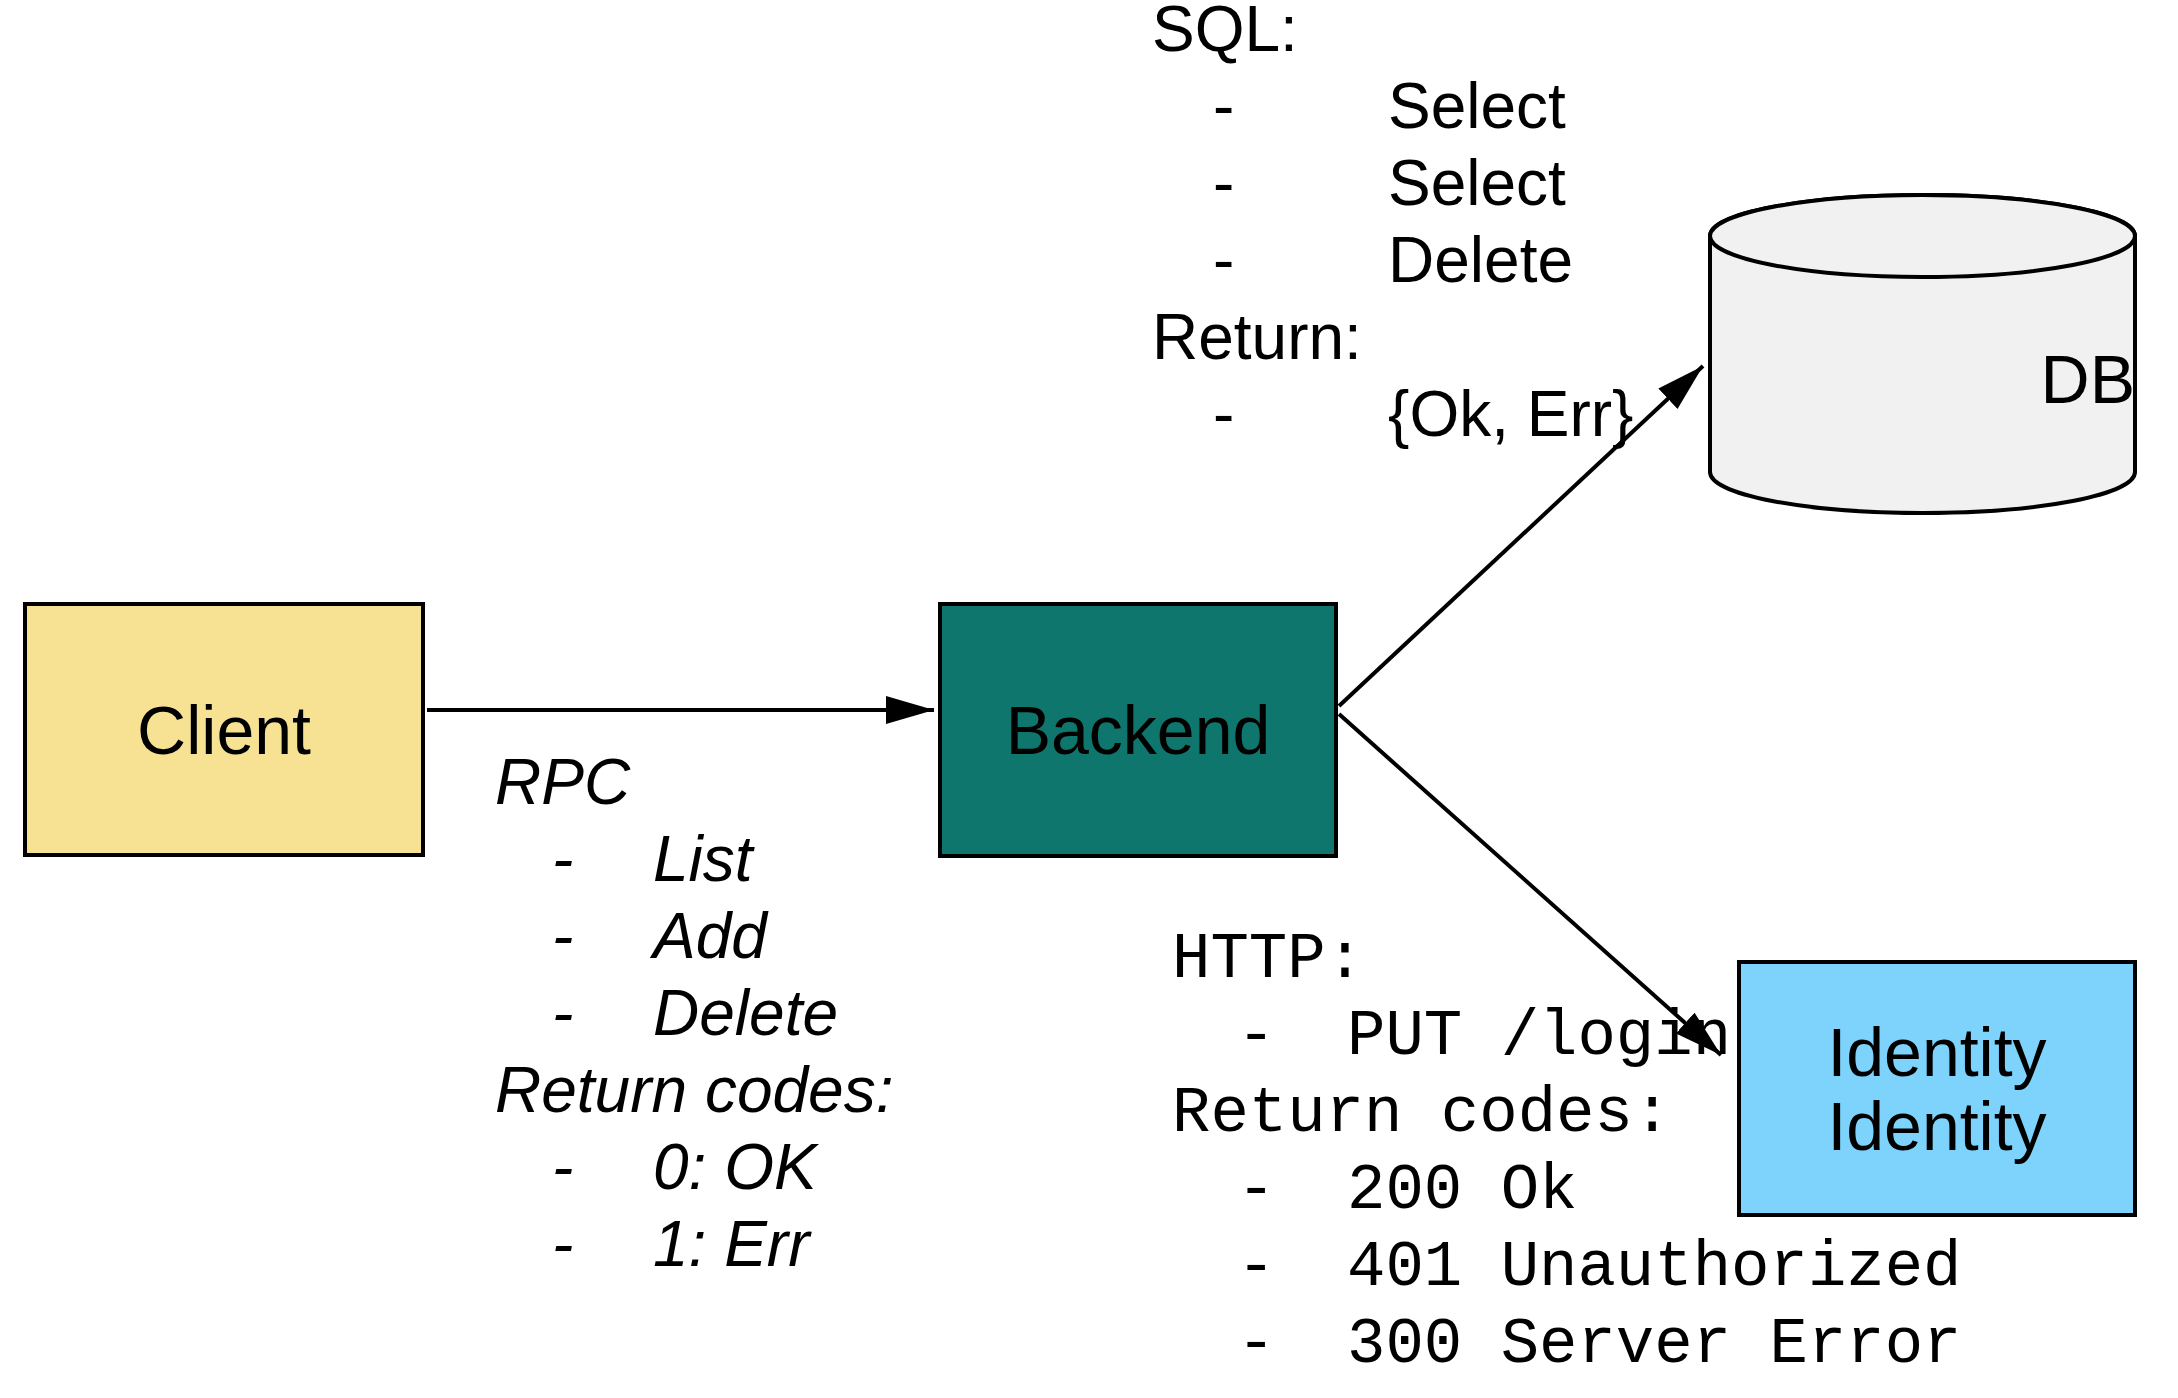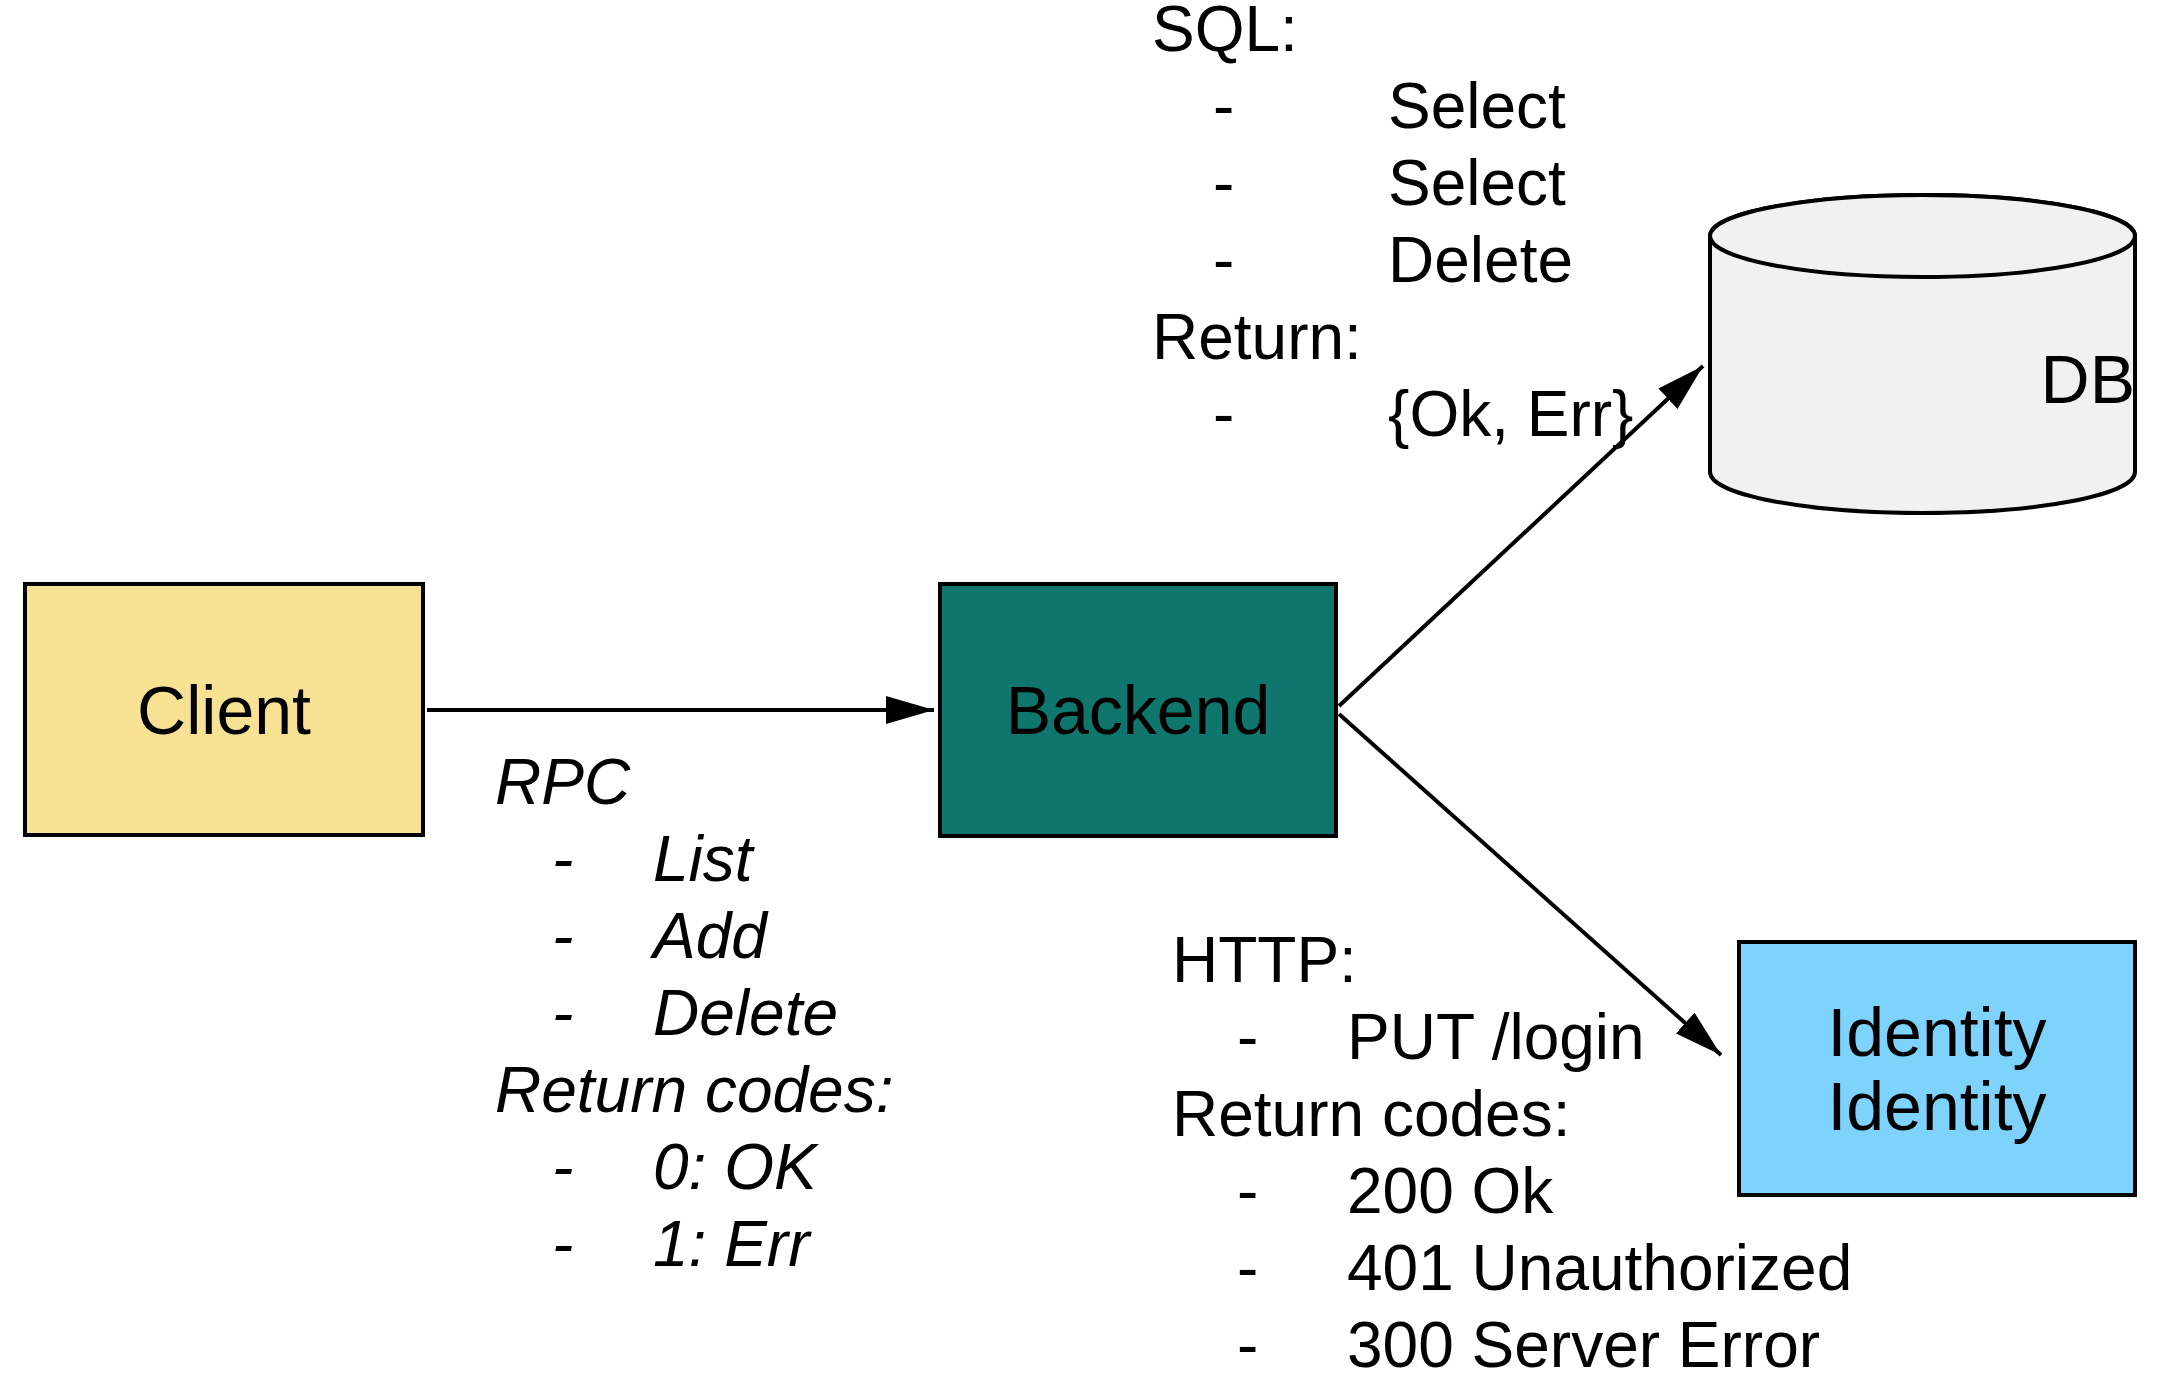--- a/index.html
+++ b/index.html
@@ -19,20 +19,21 @@
     border: 4px solid #000000;
     box-sizing: border-box;
     display: flex;
     flex-direction: column;
     align-items: center;
     justify-content: center;
     font-size: 68px;
     line-height: 74px;
     text-align: center;
     white-space: nowrap;
+    margin-top: 20px;
   }
   #node-client  { left: 23px;   top: 582px; width: 402px; height: 255px; background: #f7e193; }
   #node-backend { left: 938px;  top: 582px; width: 400px; height: 256px; background: #0f766e; }
   #node-idp     { left: 1737px; top: 940px; width: 400px; height: 257px; background: #7dd3fc; }
 
   #db-label {
     position: absolute;
     left: 1710px; top: 342px; width: 425px;
     text-align: right;
     font-size: 68px; line-height: 74px;
@@ -42,21 +43,21 @@
   .ann {
     position: absolute;
     font-size: 64px;
     line-height: 77px;
     white-space: nowrap;
   }
   .ann .ln { height: 77px; }
   .dash { display: inline-block; }
   #ann-rpc  { left: 495px;  top: 744px; font-style: italic; }
   #ann-sql  { left: 1152px; top: -9px;  }
-  #ann-http { left: 1172px; top: 922px; }
+  #ann-http { left: 1172px; top: 922px; font-family: Liberation Mono, monospace; }
   #ann-rpc  .dash { margin-left: 57px; width: 101px; }
   #ann-sql  .dash { margin-left: 61px; width: 175px; }
   #ann-http .dash { margin-left: 65px; width: 110px; }
 </style>
 </head>
 <body>
 
 <div id="canvas">
 
   <svg id="wires" viewBox="0 0 2178 1398" xmlns="http://www.w3.org/2000/svg">

